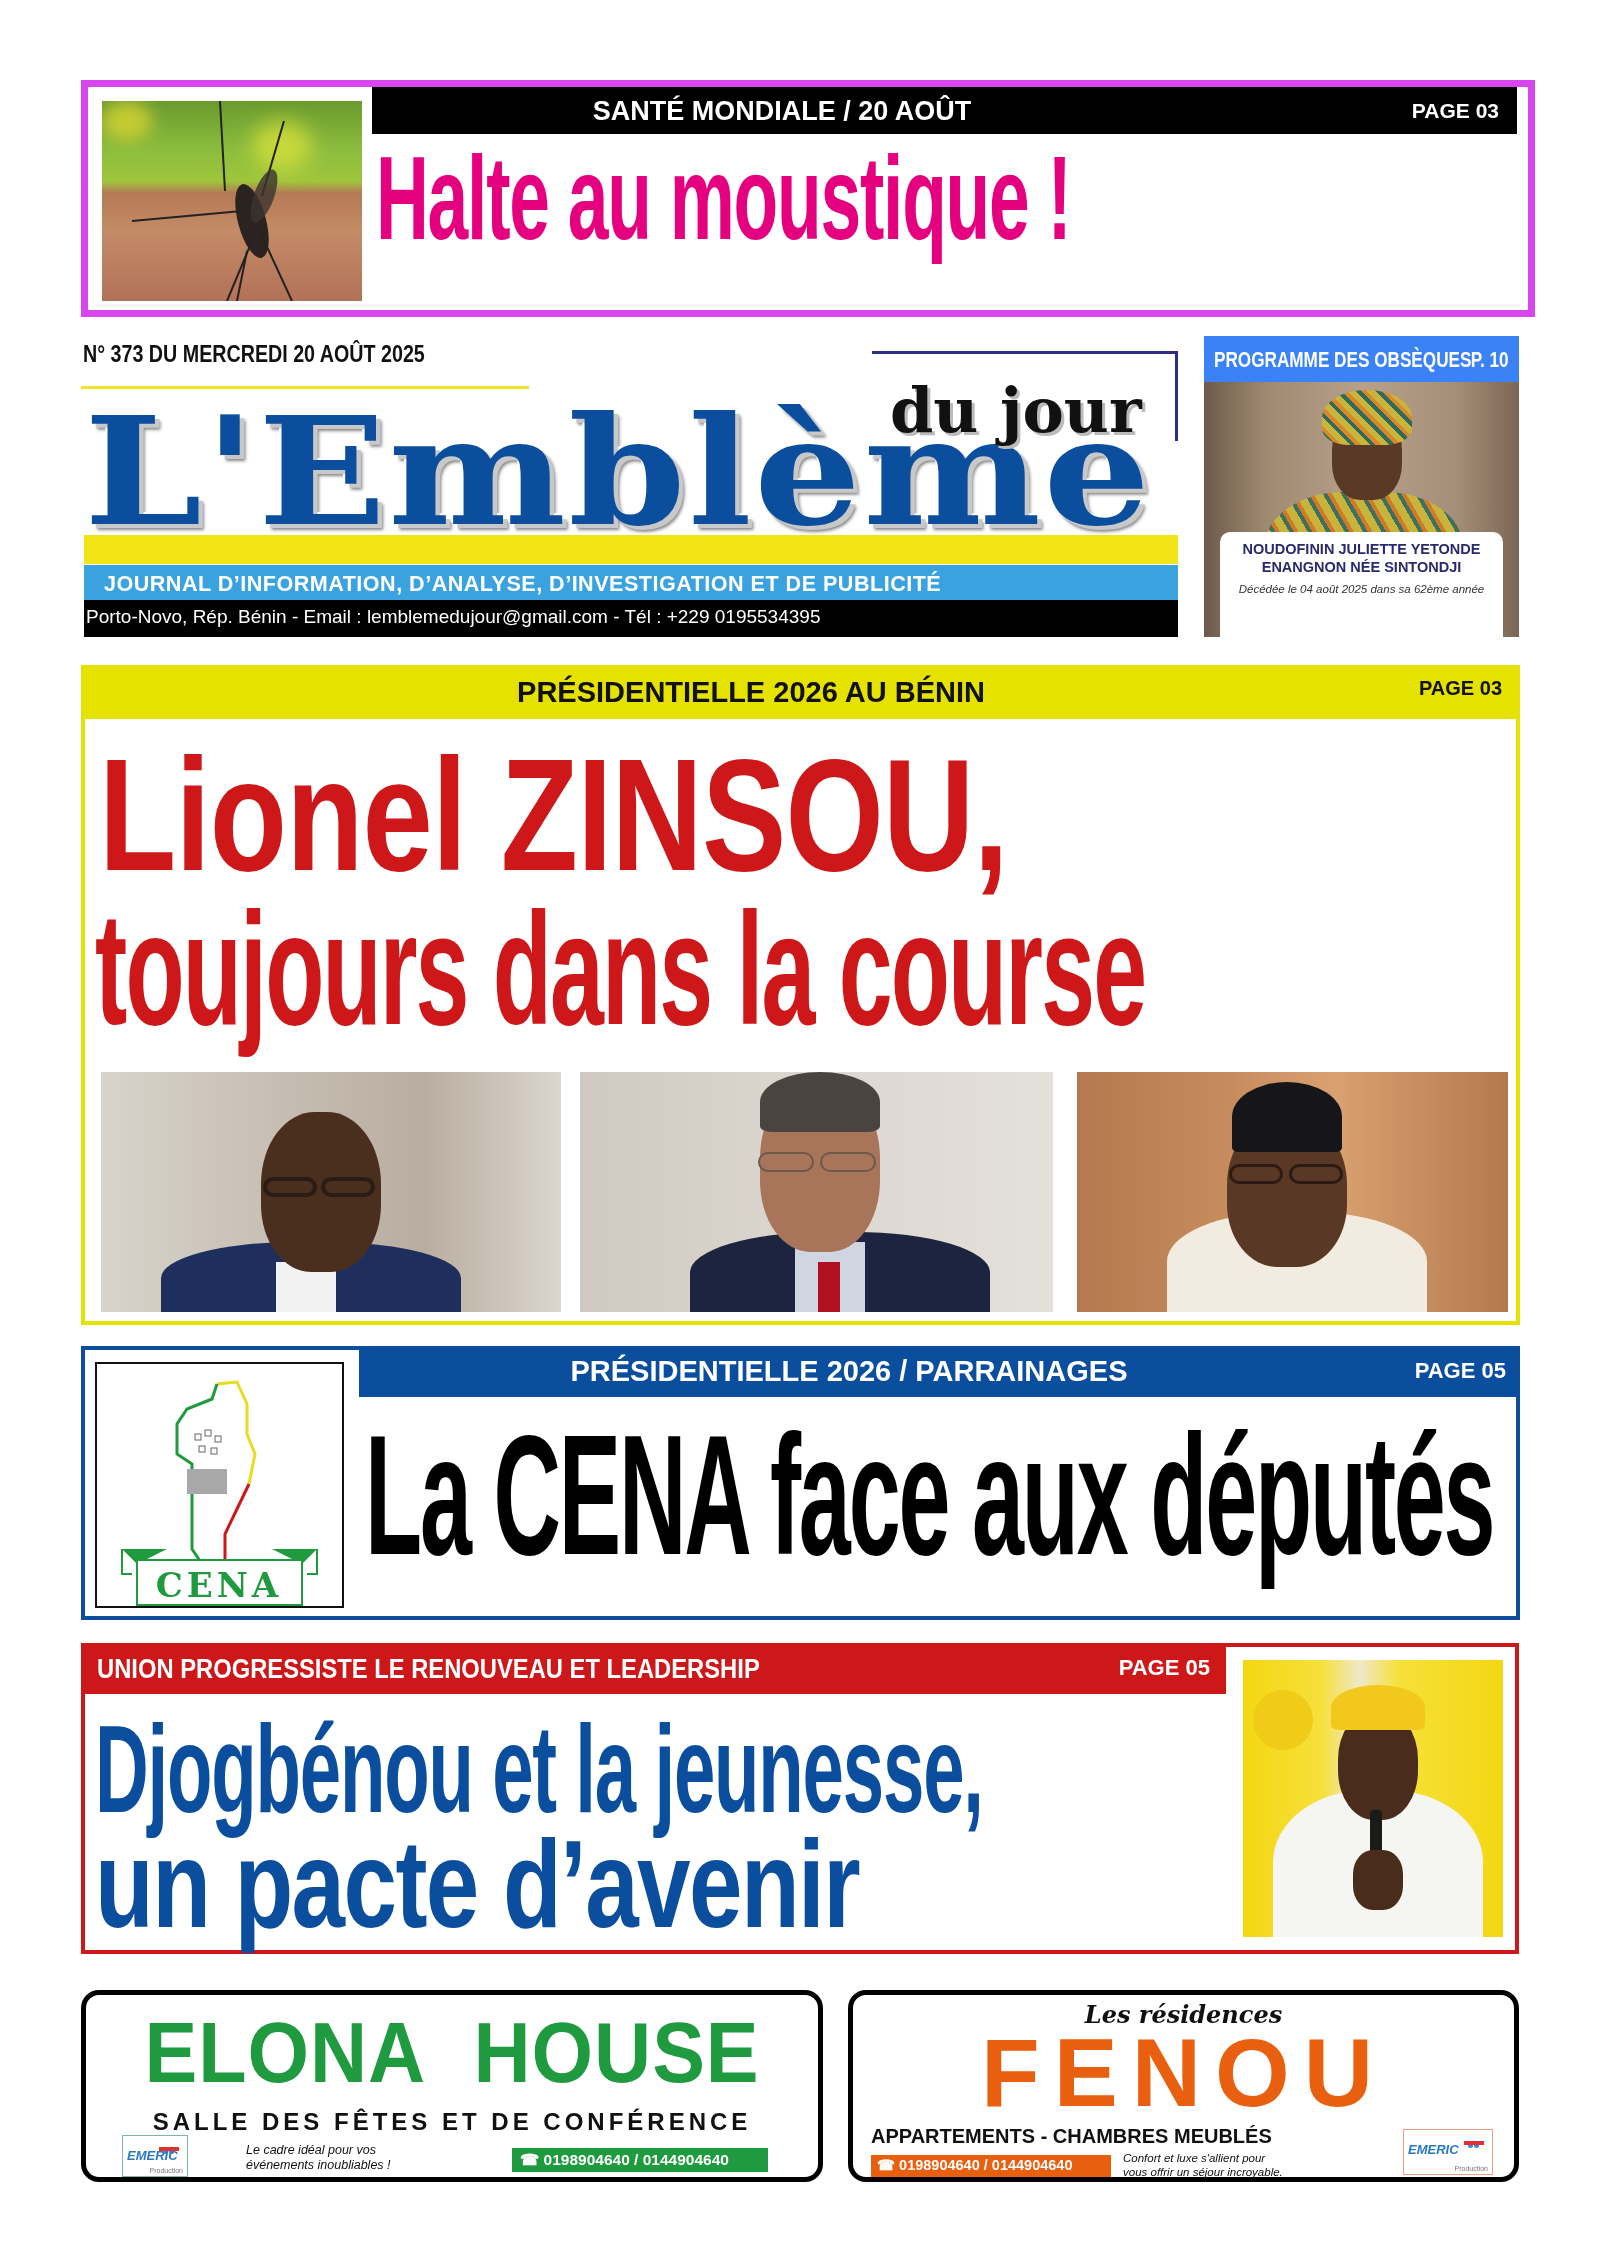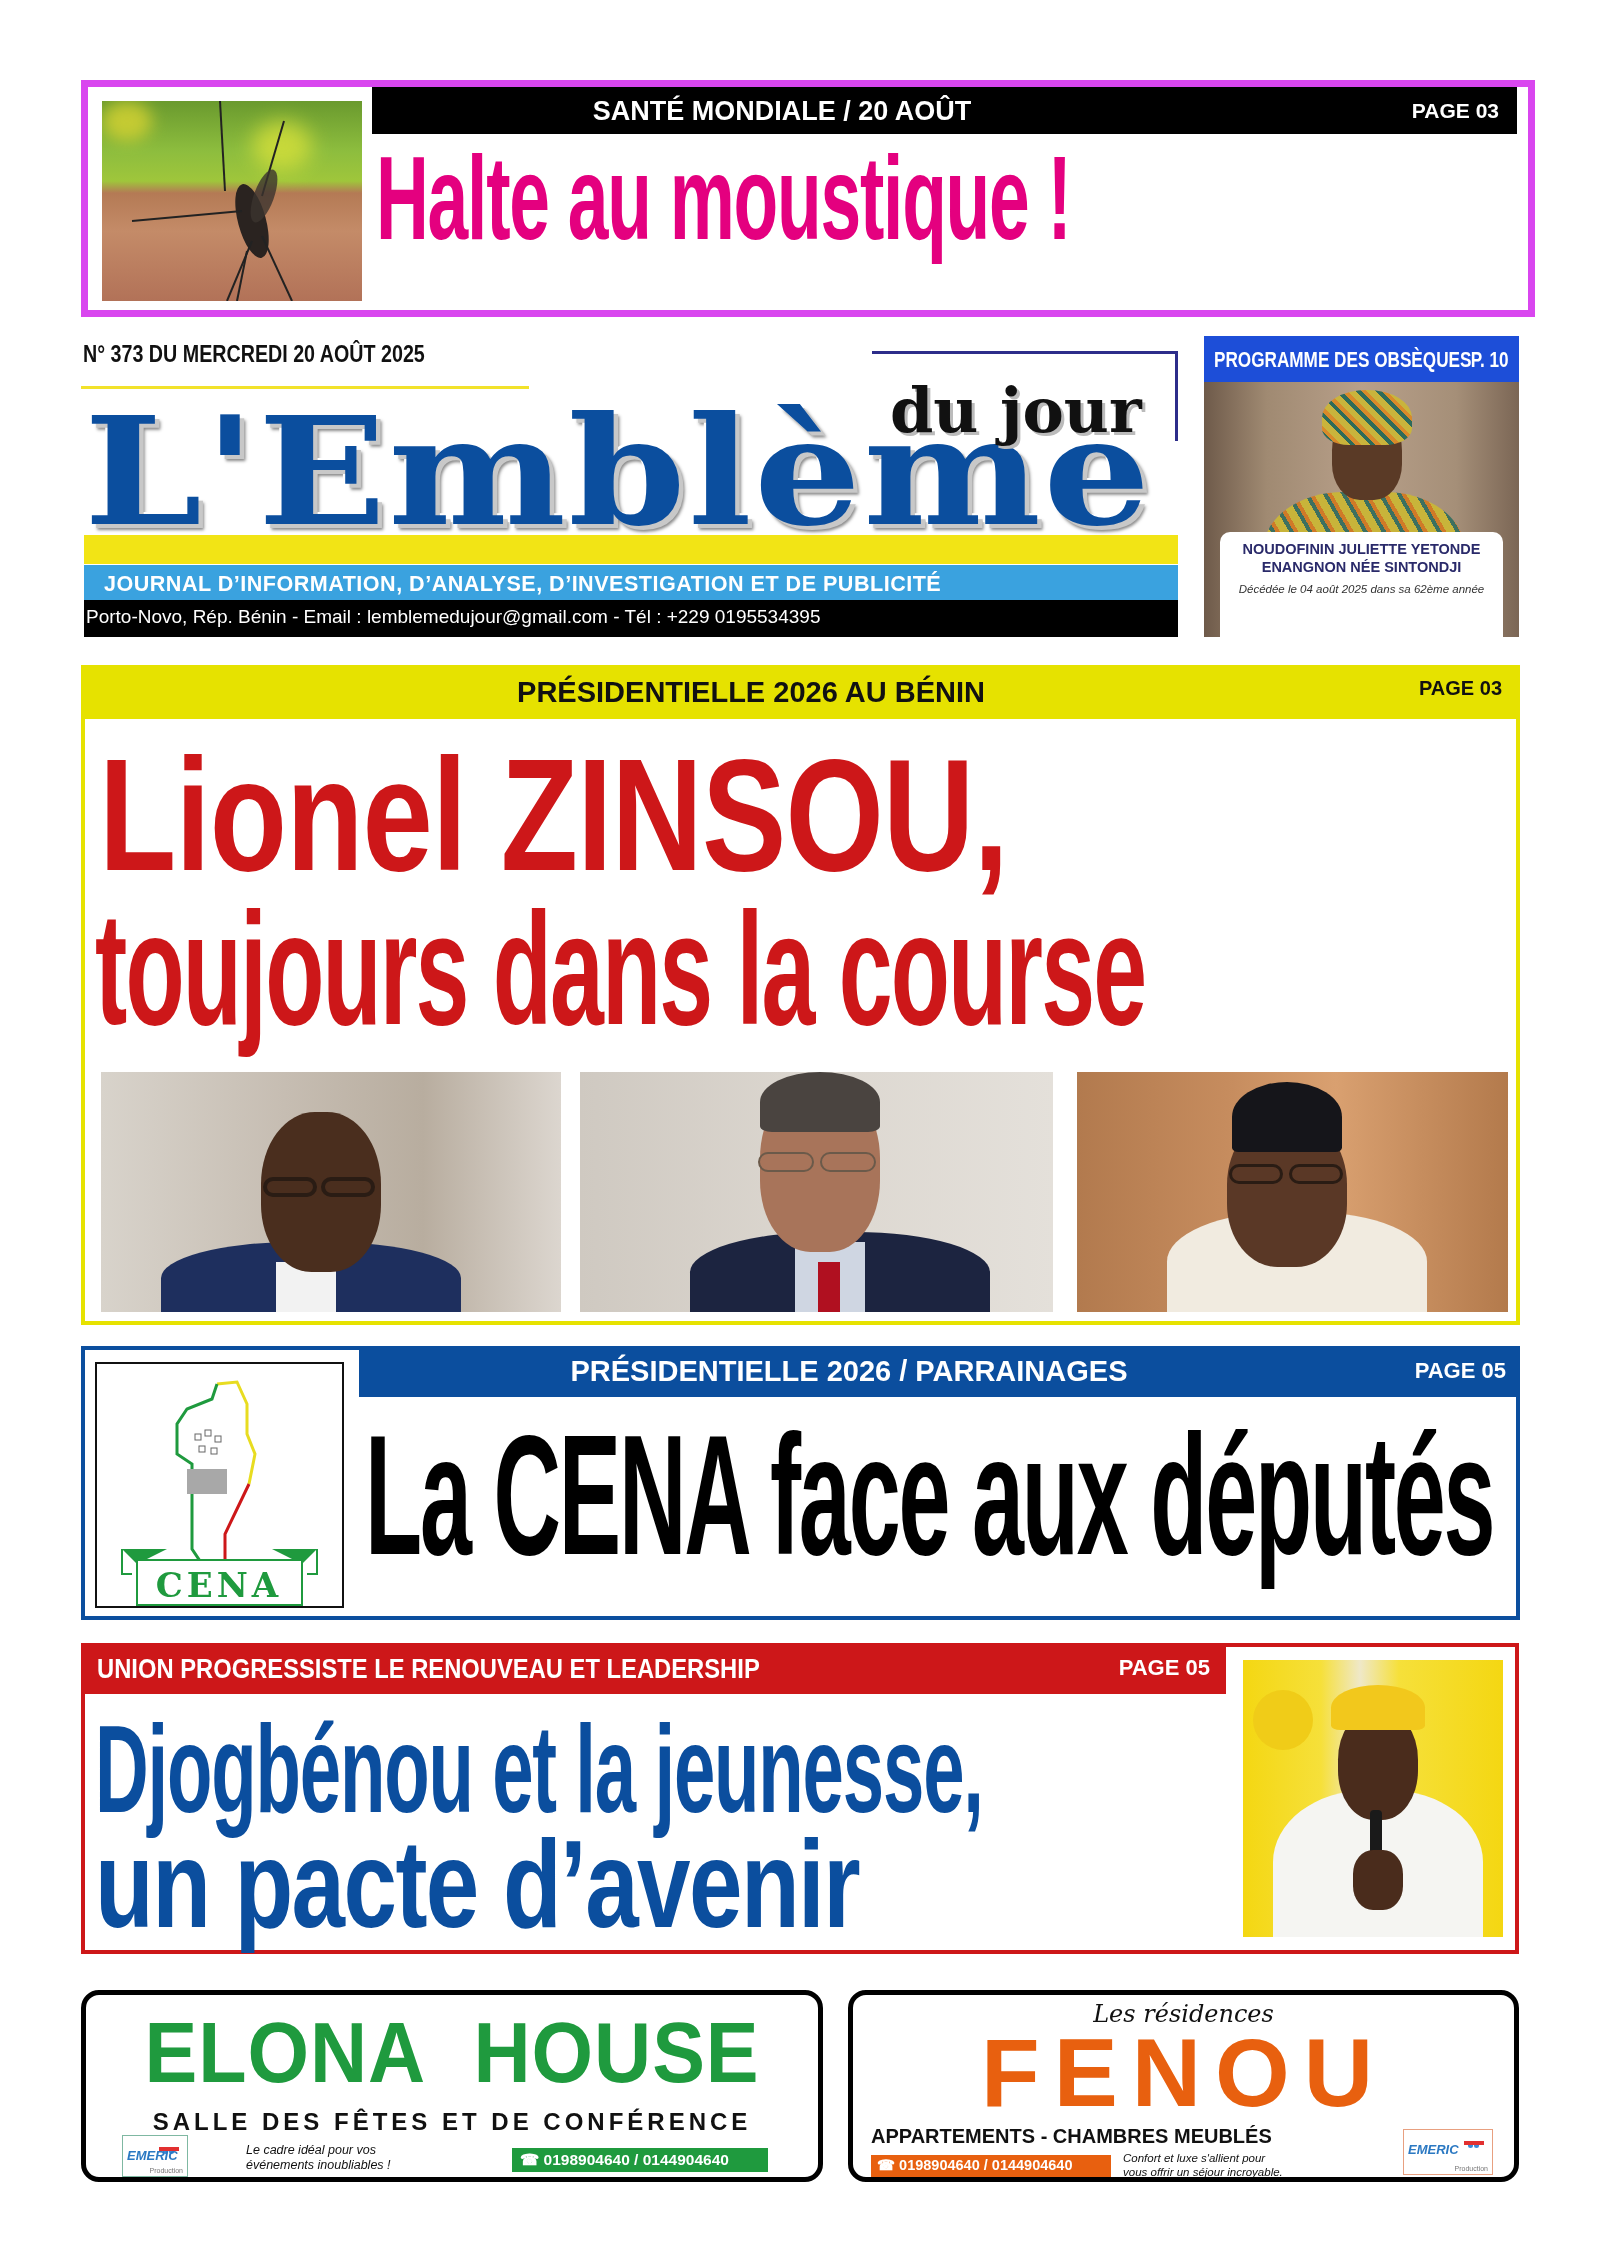--- a/index.html
+++ b/index.html
@@ -27,21 +27,21 @@
   #logo-main { left: 84px; top: 396px; font-family: "DejaVu Serif", serif; font-weight: bold; font-size: 150px; color: #0b4e9e; line-height: 1; letter-spacing: 2px;
     text-shadow: 4px 4px 0 #c8c8c8, -2px -2px 0 #fff, 5px 6px 3px #888; transform: scaleX(1.12); transform-origin: left top; }
   #logo-dujour { left: 890px; top: 380px; font-family: "DejaVu Serif", serif; font-weight: bold; font-size: 62px; color: #111; line-height: 1; text-shadow: 3px 3px 0 #bbb; }
   #tagline-bar { left: 84px; top: 565px; width: 1094px; height: 35px; background: #3aa2df; color: #fff; }
   #tagline-bar span { position:absolute; left: 20px; top: 6px; font-size: 22px; font-weight: bold; letter-spacing: 0.5px; white-space: nowrap; transform: scaleX(0.98); transform-origin: left top; }
   #contact-bar { left: 84px; top: 600px; width: 1094px; height: 37px; background: #000; color: #fff; }
   #contact-bar span { position:absolute; left: 2px; top: 6px; font-size: 19px; white-space: nowrap; }
 
   
   #obit-box { left: 1204px; top: 336px; width: 315px; height: 301px; background: #fff; overflow: hidden; }
-  #obit-header { position:absolute; left:0; top:0; width:100%; height:46px; background: #1d4ed8; color: #fff; }
+  #obit-header { position:absolute; left:0; top:0; width:100%; height:46px; background: #3b82f6; color: #fff; }
   #obit-header .t { position:absolute; left: 10px; top: 11px; font-size: 22px; font-weight: bold; transform: scaleX(0.78); transform-origin: left top; white-space: nowrap; }
   #obit-header .p { position:absolute; right: 10px; top: 11px; font-size: 22px; font-weight: bold; transform: scaleX(0.78); transform-origin: right top; }
   #obit-photo { position:absolute; left:0; top:46px; width:100%; height:255px;
     background: linear-gradient(90deg, #6e5a4a 0%, #a08a72 20%, #b8a08a 50%, #a58f78 80%, #7b6655 100%); }
   #obit-photo .head { position:absolute; left: 128px; top: 28px; width: 70px; height: 90px; border-radius: 45% 45% 40% 40%; background: #5a3a26; }
   #obit-photo .wrap { position:absolute; left: 118px; top: 8px; width: 90px; height: 55px; border-radius: 50% 50% 30% 30%; background: repeating-linear-gradient(45deg,#c9b43c 0 6px,#2e6b5a 6px 10px,#d88a2a 10px 14px); }
   #obit-photo .body { position:absolute; left: 60px; top: 110px; width: 200px; height: 140px; border-radius: 40% 40% 0 0; background: repeating-linear-gradient(60deg,#c8b43a 0 8px,#3c7060 8px 12px,#d07a28 12px 16px); }
   #obit-photo .dress { position:absolute; left: 95px; top: 150px; width: 130px; height: 100px; background: #1b1d3a; }
   #obit-caption { position:absolute; left: 16px; top: 196px; width: 283px; height: 105px; background: #fff; border-radius: 10px 10px 0 0; text-align:center; }
   #obit-caption .n1, #obit-caption .n2 { font-size: 14.5px; font-weight: bold; color: #2a2a6a; line-height: 18px; display:block; white-space: nowrap; }
@@ -87,21 +87,21 @@
   #elona-title { position:absolute; left: 16px; top: 14px; width: 700px; text-align: center; font-size: 86px; font-weight: bold; color: #1f9a3e; letter-spacing: 1px; line-height: 1; white-space: nowrap; word-spacing: 30px; transform: scaleX(0.92); transform-origin: center top; }
   #elona-sub { position:absolute; left: 0; width: 732px; top: 113px; text-align: center; font-size: 24px; font-weight: bold; color: #111; letter-spacing: 4px; }
   .emeric { position:absolute; width: 66px; height: 42px; border: 1px solid #7fb8a2; background: #fff; }
   .emeric .e { position:absolute; left: 4px; top: 12px; font-size: 13px; font-style: italic; font-weight: bold; color: #2a78c2; }
   .emeric .p { position:absolute; right: 4px; bottom: 2px; font-size: 7px; color: #777; }
   .emeric .dots { position:absolute; right: 10px; top: 4px; width: 14px; height: 6px; }
   .emeric .dots i { display:inline-block; width: 5px; height: 5px; border-radius: 50%; background: #3a8ad8; margin-right: 1px; }
   .emeric .bar { position:absolute; right: 8px; top: 11px; width: 20px; height: 4px; background: #e23030; }
   #elona-tag { position:absolute; left: 160px; top: 148px; font-size: 12.5px; font-style: italic; color: #111; line-height: 15px; width: 180px; }
   #elona-phone { position:absolute; left: 426px; top: 153px; width: 256px; height: 24px; background: #1f9a3e; color: #fff; font-size: 15.5px; font-weight: bold; padding: 3px 8px; white-space: nowrap; }
-  #fenou-script { position:absolute; left: 0; width: 661px; top: 5px; text-align:center; font-family: "DejaVu Serif", serif; font-style: italic; font-weight: normal; font-size: 24px; color: #111; }
+  #fenou-script { position:absolute; left: 0; width: 661px; top: 5px; text-align:center; font-family: "DejaVu Serif", serif; font-style: italic; font-weight: bold; font-size: 24px; color: #111; }
   #fenou-title { position:absolute; left: 16px; top: 30px; width: 630px; text-align:center; font-size: 96px; font-weight: bold; color: #e8600f; line-height: 1; letter-spacing: 14px; white-space: nowrap; }
   #fenou-sub { position:absolute; left: 18px; top: 130px; font-size: 20px; font-weight: bold; color: #111; white-space: nowrap; }
   #fenou-phone { position:absolute; left: 18px; top: 160px; width: 240px; height: 22px; background: #e8600f; color: #fff; font-size: 14.5px; font-weight: bold; padding: 2px 6px; white-space: nowrap; }
   #fenou-tag { position:absolute; left: 270px; top: 156px; font-size: 11.5px; font-style: italic; color: #111; line-height: 14px; width: 160px; }
 </style>
 </head>
 <body>
 
 <div id="top-box" class="abs">
   <div id="mosquito-photo" class="abs">

